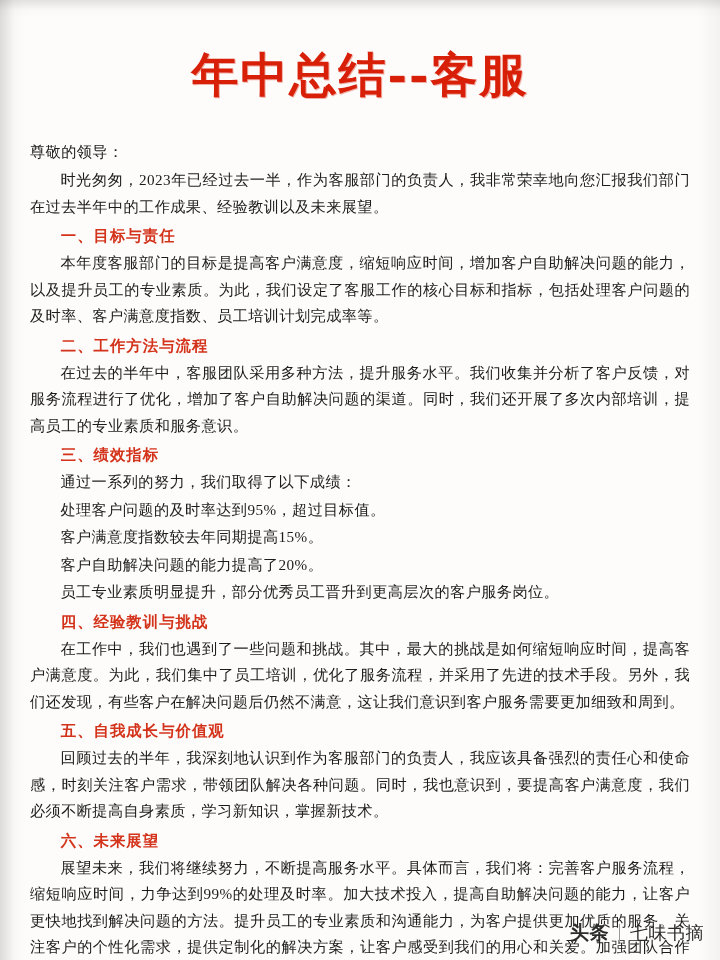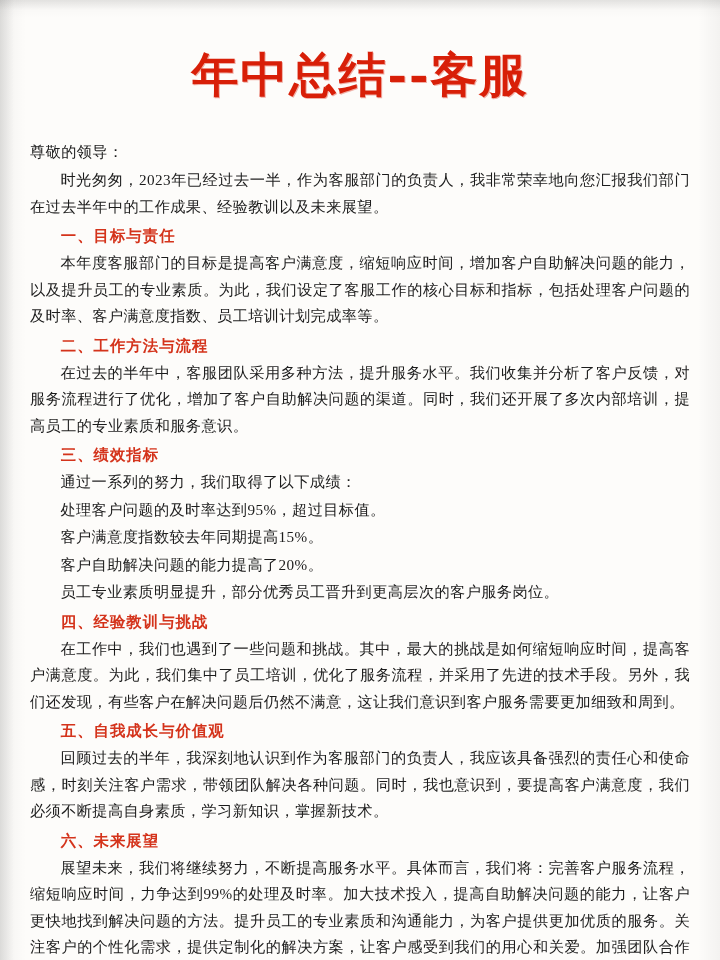--- a/index.html
+++ b/index.html
@@ -155,13 +155,18 @@
         <p class="para indent">员工专业素质明显提升，部分优秀员工晋升到更高层次的客户服务岗位。</p>
         <p class="para heading">四、经验教训与挑战</p>
         <p class="para indent">在工作中，我们也遇到了一些问题和挑战。其中，最大的挑战是如何缩短响应时间，提高客户满意度。为此，我们集中了员工培训，优化了服务流程，并采用了先进的技术手段。另外，我们还发现，有些客户在解决问题后仍然不满意，这让我们意识到客户服务需要更加细致和周到。</p>
         <p class="para heading">五、自我成长与价值观</p>
         <p class="para indent">回顾过去的半年，我深刻地认识到作为客服部门的负责人，我应该具备强烈的责任心和使命感，时刻关注客户需求，带领团队解决各种问题。同时，我也意识到，要提高客户满意度，我们必须不断提高自身素质，学习新知识，掌握新技术。</p>
         <p class="para heading">六、未来展望</p>
         <p class="para indent">展望未来，我们将继续努力，不断提高服务水平。具体而言，我们将：完善客户服务流程，缩短响应时间，力争达到99%的处理及时率。加大技术投入，提高自助解决问题的能力，让客户更快地找到解决问题的方法。提升员工的专业素质和沟通能力，为客户提供更加优质的服务。关注客户的个性化需求，提供定制化的解决方案，让客户感受到我们的用心和关爱。加强团队合作和沟通，形成有效的服务体系，为客户提供一致的服务体验。</p>
       </div>
   </div>
 
+  <div class="footer">
+    <span class="footer-logo">头条</span>
+    <span class="footer-sep"></span>
+    <span class="footer-author">七味书摘</span>
+  </div>
 </div>
 
 </body></html>

